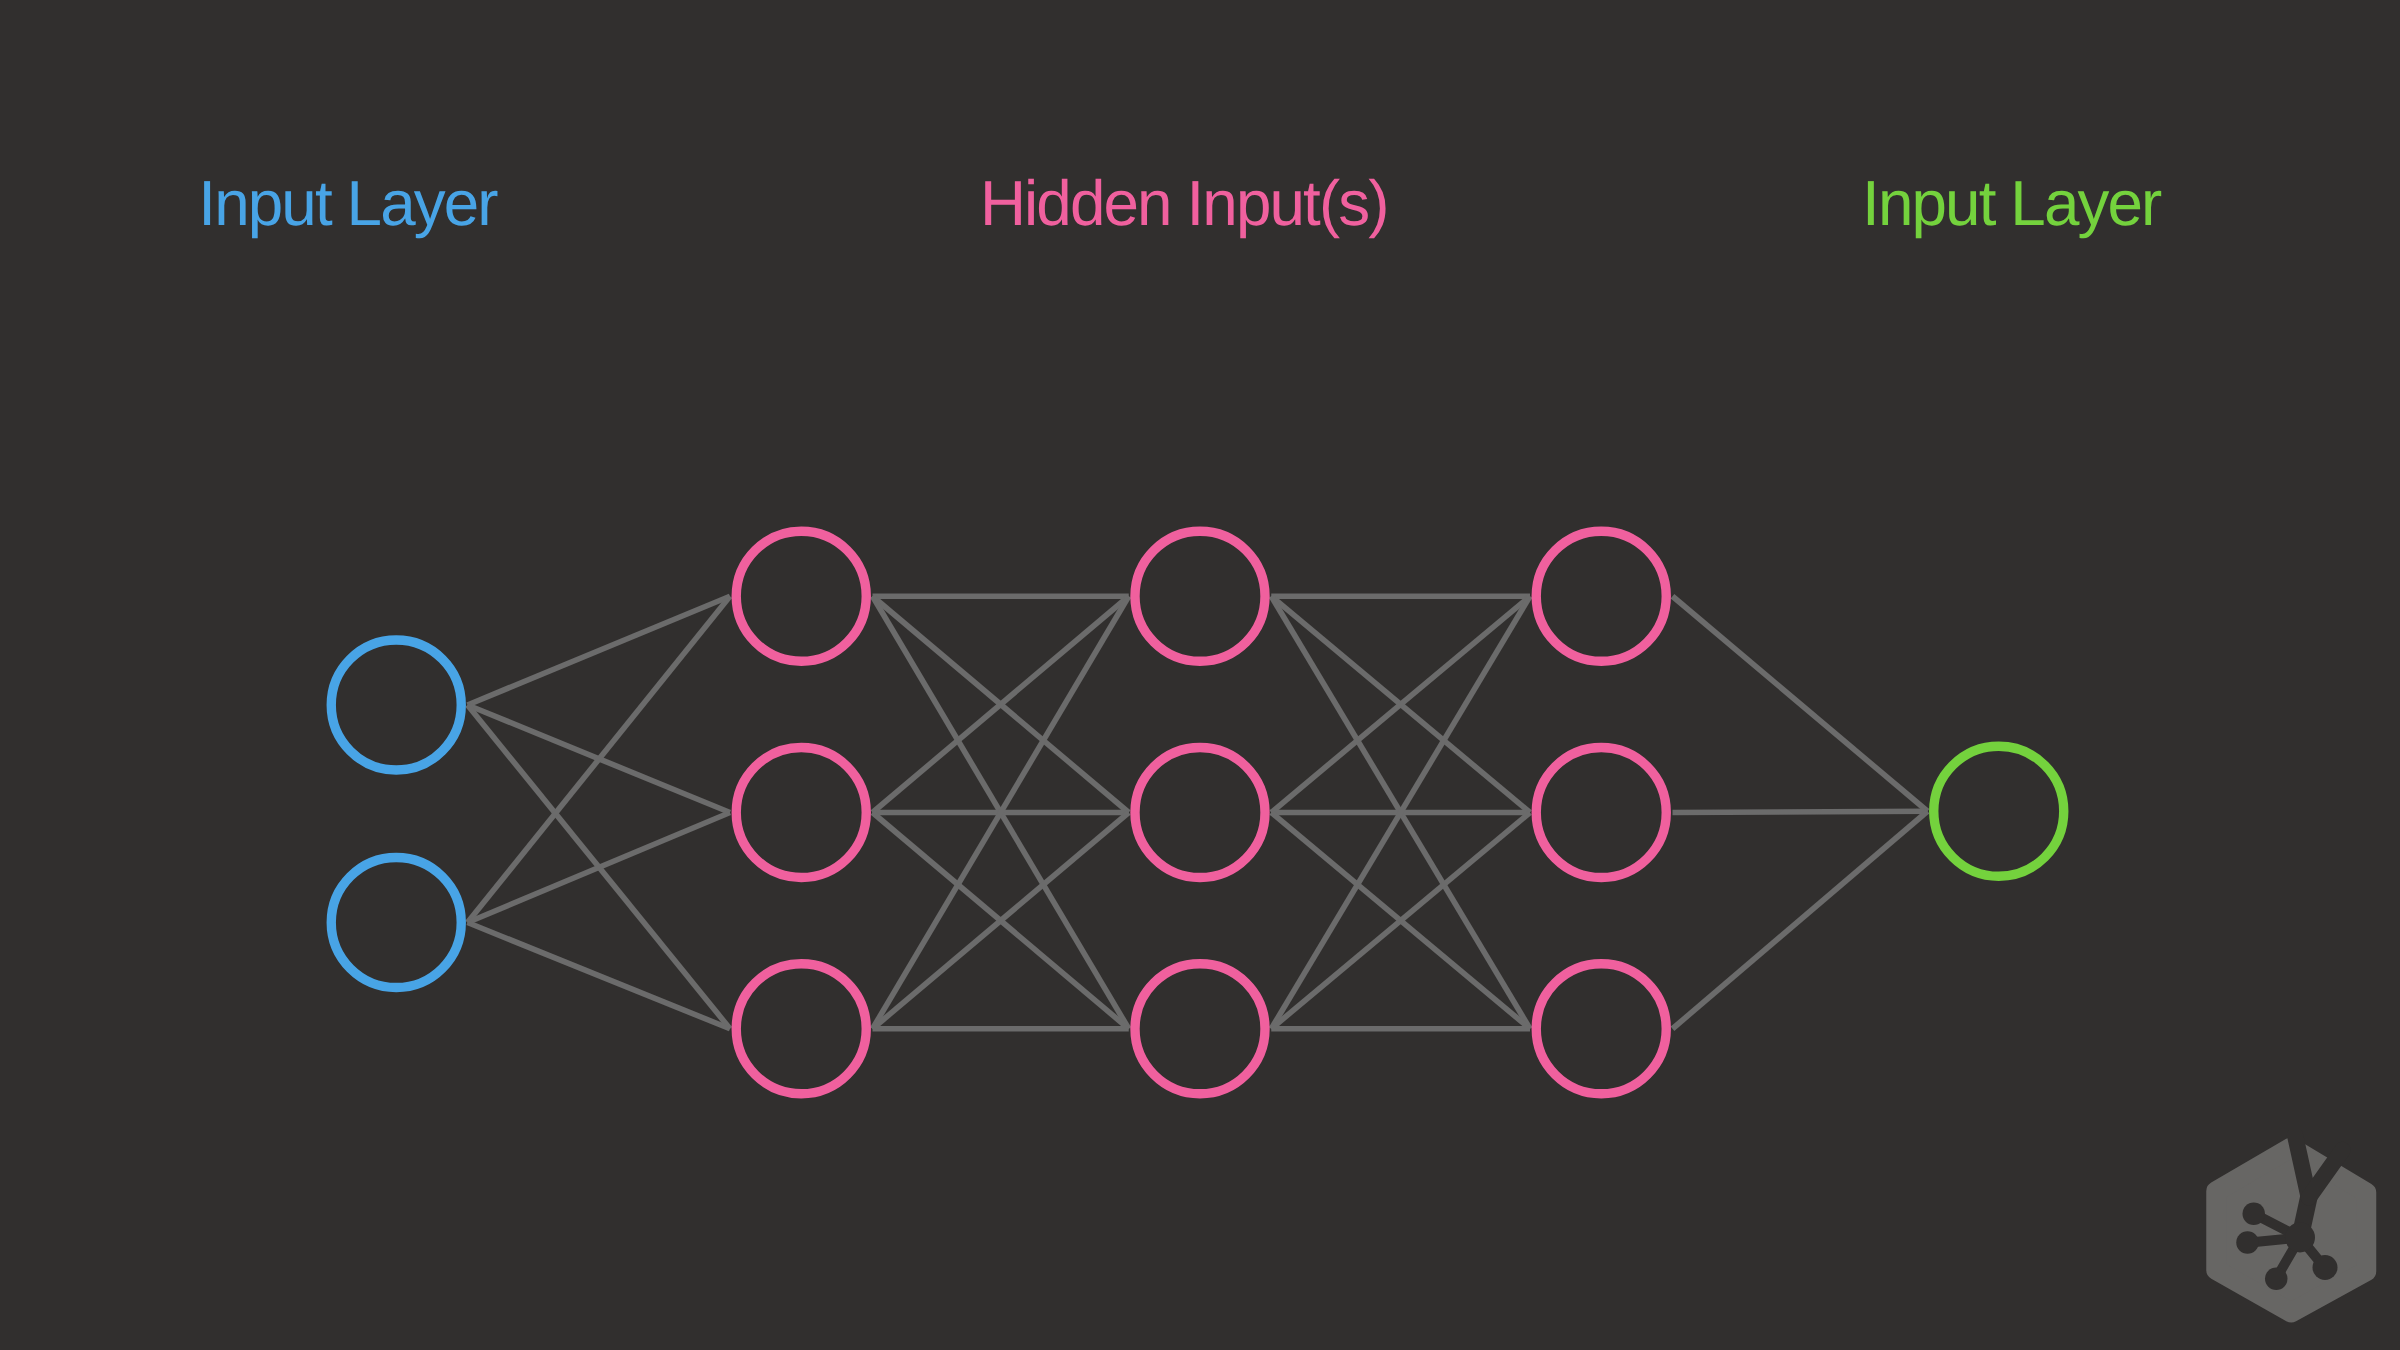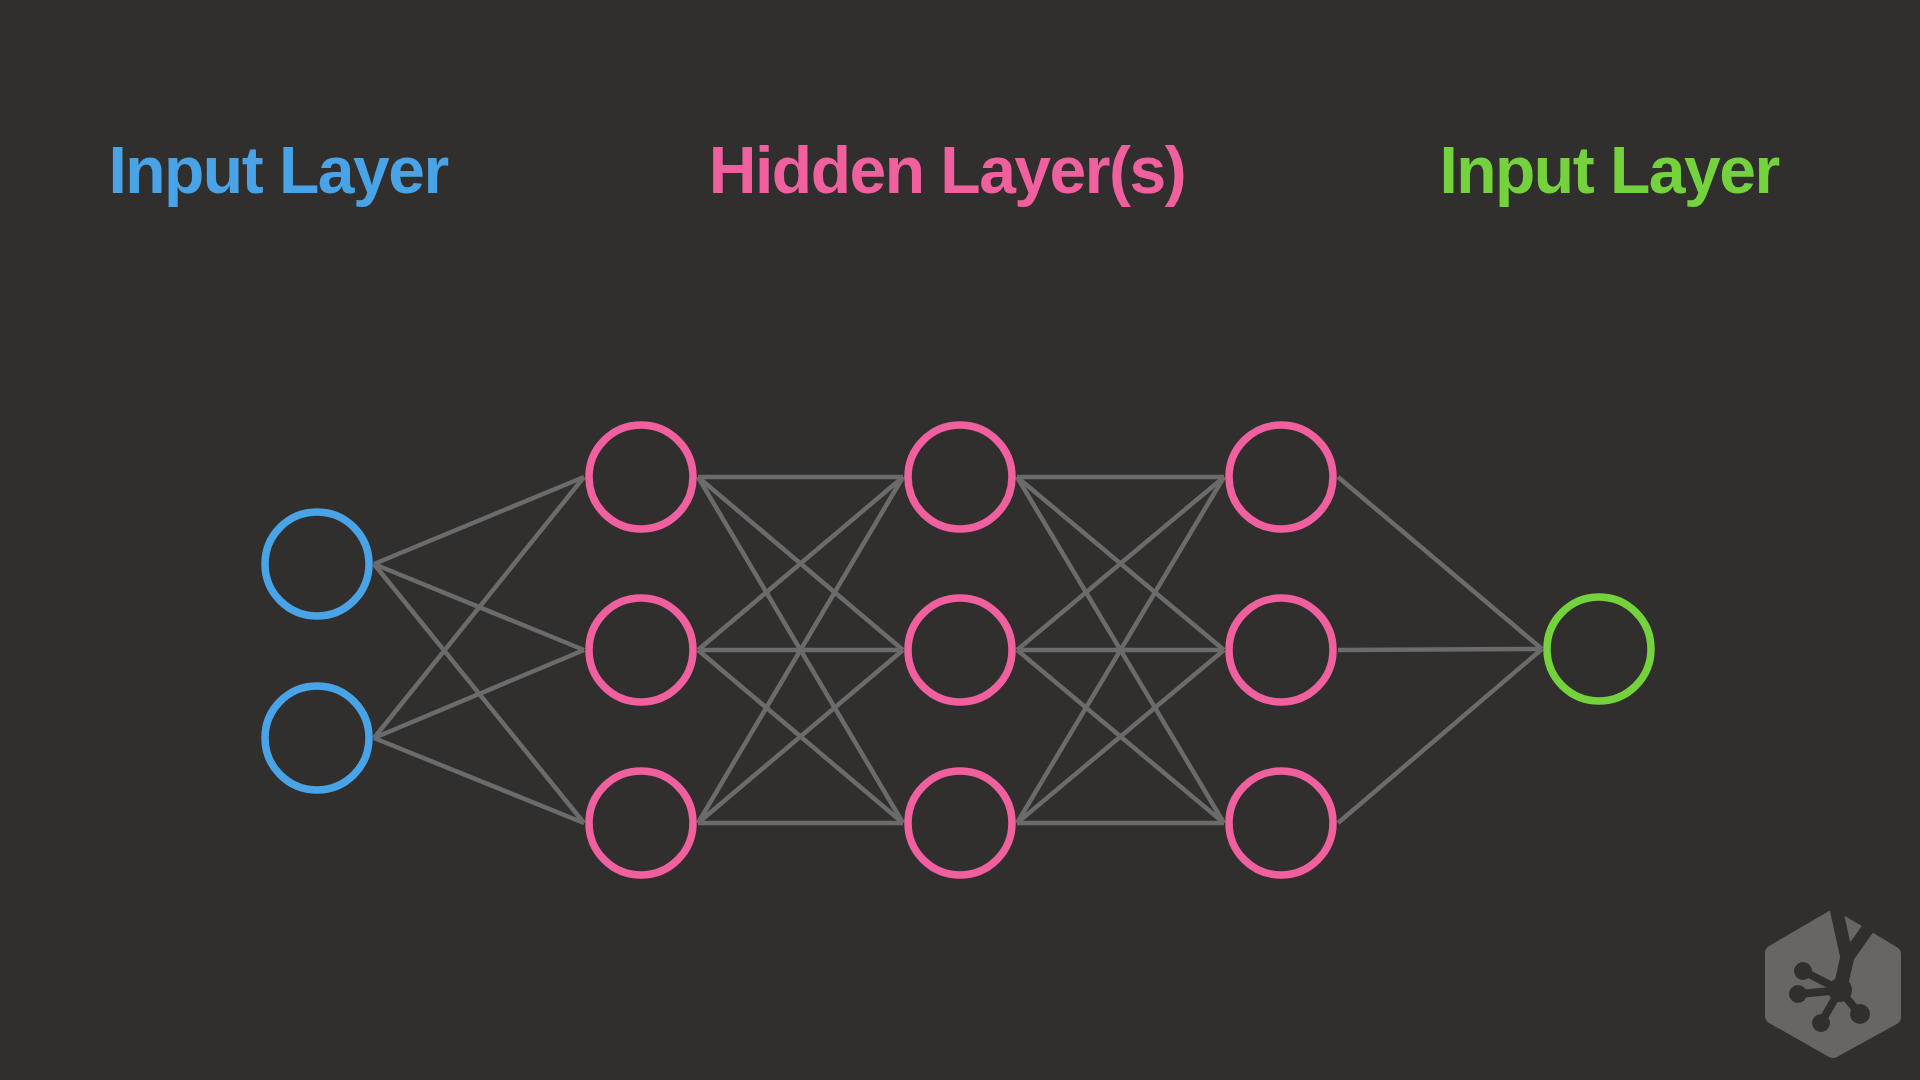--- a/index.html
+++ b/index.html
@@ -17,22 +17,22 @@
   }
   #network-svg {
     position: absolute;
     left: 0;
     top: 0;
   }
   .layer-label {
     position: absolute;
     top: 137px;
     transform: translateX(-50%);
-    font-size: 66px;
-    font-weight: 700;
+    font-size: 51px;
+    font-weight: 400;
     letter-spacing: -1.5px;
     line-height: 1;
     white-space: nowrap;
     user-select: none;
   }
   .label-input  { left: 278px;  color: var(--c-input,  #48A4E6); }
   .label-hidden { left: 947px;  color: var(--c-hidden, #F0609E); }
   .label-output { left: 1609px; color: var(--c-output, #74D23D); }
 
   .watermark {
@@ -97,21 +97,21 @@
       <circle cx="960" cy="650" r="52" fill="#312F2E" stroke="#F0609E" stroke-width="7.5"></circle>
       <circle cx="960" cy="823" r="52" fill="#312F2E" stroke="#F0609E" stroke-width="7.5"></circle>
       <circle cx="1281" cy="477" r="52" fill="#312F2E" stroke="#F0609E" stroke-width="7.5"></circle>
       <circle cx="1281" cy="650" r="52" fill="#312F2E" stroke="#F0609E" stroke-width="7.5"></circle>
       <circle cx="1281" cy="823" r="52" fill="#312F2E" stroke="#F0609E" stroke-width="7.5"></circle>
       <circle cx="1599" cy="649" r="52" fill="#312F2E" stroke="#74D23D" stroke-width="7.5"></circle>
     </svg>
 
   <div class="layer-label label-input">Input Layer</div>
 
-  <div class="layer-label label-hidden">Hidden Layer(s)</div>
+  <div class="layer-label label-hidden">Hidden Input(s)</div>
 
   <div class="layer-label label-output">Input Layer</div>
 
   <svg class="watermark" width="150" height="160" viewBox="0 0 150 160">
 
     <polygon class="wm-hex" points="76,14 136,50 136,113 76,146 16,112 16,49"></polygon>
 
     <g>
       <path class="wm-cut-stroke" d="M83,86 L90,54" stroke-width="14"></path>
       <path class="wm-cut-stroke" d="M90,54 L79,4" stroke-width="13"></path>

